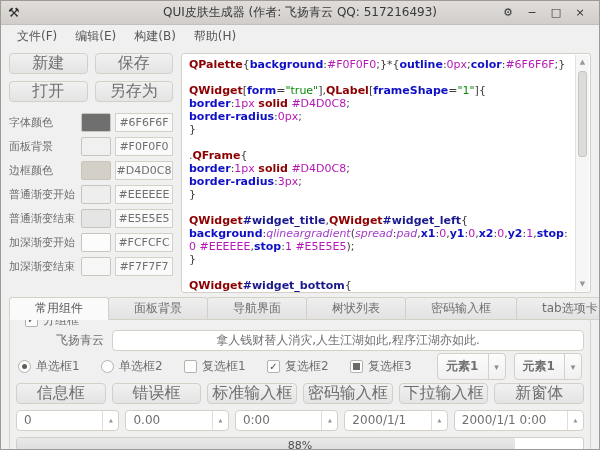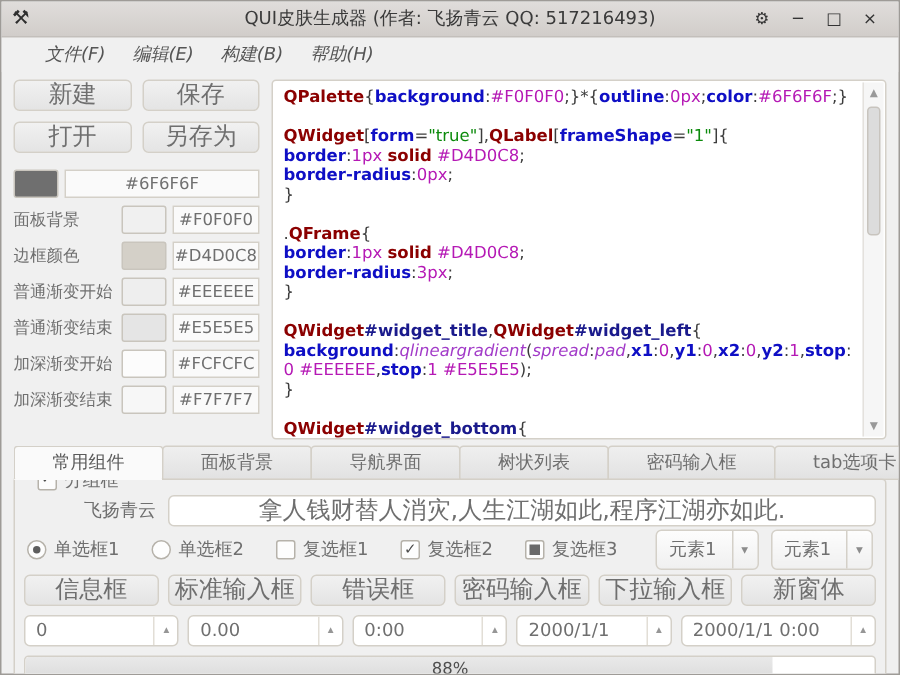--- a/index.html
+++ b/index.html
@@ -5,21 +5,21 @@
   *{box-sizing:border-box;margin:0;padding:0;}
   body{margin:0;font-family:"DejaVu Sans","Liberation Sans",sans-serif;background:#888;}
   .window{width:600px;height:450px;background:#F0F0F0;border:1px solid #9E9B97;overflow:hidden;display:flex;flex-direction:column;}
   
   .titlebar{flex:0 0 24px;background:linear-gradient(#E0DDDB,#D1CDCA);display:flex;align-items:center;padding:0 7px;position:relative;border-bottom:1px solid #C3BFBB;}
   .app-icon{font-size:13px;color:#2E2E2E;z-index:1;}
   .title{position:absolute;left:0;right:0;text-align:center;font-size:12px;color:#3A3A3A;}
   .controls{margin-left:auto;display:flex;z-index:1;}
   .wbtn{width:24px;text-align:center;font-size:11px;color:#333;line-height:23px;cursor:default;}
   
-  .menubar{flex:0 0 22px;display:flex;align-items:center;background:#F0F0F0;padding:0 20px;font-style:italic;}
+  .menubar{flex:0 0 22px;display:flex;align-items:center;background:#F0F0F0;padding:0 7px;}
   .mitem{padding:3px 9px;font-size:12px;color:#555;}
   
   .main{flex:0 0 234px;display:flex;gap:8px;padding:5px 8px 0;}
   .left{flex:0 0 164px;}
   .fbtns{display:grid;grid-template-columns:1fr 1fr;gap:7px;}
   .btn{height:21px;border:1px solid #D4D0C8;border-radius:4px;background:linear-gradient(#F1F1F1,#E4E4E4);color:#6F6F6F;font-size:16px;display:flex;align-items:center;justify-content:center;white-space:nowrap;}
   .crows{margin-top:11px;}
   .crow{display:flex;align-items:center;margin-bottom:5px;height:19px;}
   .clabel{width:72px;font-size:11px;color:#6F6F6F;white-space:nowrap;}
   .swatch{width:30px;height:19px;border:1px solid #C9C5BD;border-radius:2px;margin-right:4px;flex:0 0 30px;}
@@ -46,24 +46,24 @@
   
   .pane{flex:1;margin:0 8px;border:1px solid #D4D0C8;border-radius:0 3px 3px 3px;position:relative;padding:10px 6px 0;background:#F0F0F0;margin-top:-1px;}
   .gbtitle{position:absolute;top:-8px;left:10px;background:#F0F0F0;padding:0 5px;display:flex;align-items:center;font-size:12px;color:#6F6F6F;height:16px;}
   .cbx{width:13px;height:13px;border:1px solid #B6B2AA;border-radius:2px;background:#FDFDFD;display:inline-flex;align-items:center;justify-content:center;margin-right:5px;flex:0 0 13px;}
   .mark{font-size:10px;color:#4C4C4C;line-height:1;}
   .sq{width:7px;height:7px;background:#6A6A6A;display:block;}
   .rad{width:13px;height:13px;border:1px solid #B6B2AA;border-radius:50%;background:#FDFDFD;display:inline-flex;align-items:center;justify-content:center;margin-right:5px;flex:0 0 13px;}
   .dot{width:5px;height:5px;border-radius:50%;background:#5E5E5E;display:block;}
   .rowA{display:flex;align-items:center;gap:8px;padding-left:40px;height:21px;}
   .namelbl{font-size:12px;color:#6F6F6F;white-space:nowrap;}
-  .ledit{flex:1;height:21px;border:1px solid #D4D0C8;border-radius:4px;background:#FFF;color:#6F6F6F;font-size:16px;text-align:center;font-family:inherit;padding:0 6px;outline:none;}
+  .ledit{flex:1;height:21px;border:1px solid #D4D0C8;border-radius:4px;background:#FFF;color:#6F6F6F;font-size:12px;text-align:center;font-family:inherit;padding:0 6px;outline:none;}
   .rowB{display:flex;align-items:center;margin-top:5px;height:21px;gap:4px;padding:0 2px;}
   .opt{display:inline-flex;align-items:center;font-size:12px;color:#6F6F6F;flex:0 0 79px;white-space:nowrap;}
-  .combo{flex:1;height:27px;border:1px solid #D4D0C8;border-radius:4px;background:linear-gradient(#FDFDFD,#F0F0F0);display:flex;align-items:center;position:relative;padding:0 18px 0 8px;font-size:12px;color:#6F6F6F;margin-left:4px;}
+  .combo{flex:1;height:27px;border:1px solid #D4D0C8;border-radius:4px;background:linear-gradient(#FDFDFD,#F0F0F0);display:flex;align-items:center;position:relative;padding:0 18px 0 8px;font-size:12px;color:#6F6F6F;margin-left:4px;font-weight:bold;}
   .cval{flex:1;}
   .carr{position:absolute;right:0;top:0;bottom:0;width:17px;border-left:1px solid #D4D0C8;display:flex;align-items:center;justify-content:center;color:#8C8C8C;font-size:9px;}
   .rowC{display:flex;gap:6px;margin-top:6px;}
   .rowC .btn{flex:1;}
   .rowD{display:flex;gap:6px;margin-top:6px;}
   .spin{flex:1;height:21px;border:1px solid #D4D0C8;border-radius:4px;background:#FFF;position:relative;font-size:12px;color:#6F6F6F;line-height:19px;padding:0 18px 0 7px;white-space:nowrap;overflow:hidden;}
   .spin.wide{flex:1.35;}
   .spbtns{position:absolute;right:0;top:0;bottom:0;width:16px;display:flex;flex-direction:column;border-left:1px solid #E2DED6;}
   .sup,.sdn{flex:1;display:flex;align-items:center;justify-content:center;font-size:5px;color:#969696;}
   .progress{margin-top:6px;height:16px;border:1px solid #D4D0C8;border-radius:3px;background:#FFF;position:relative;overflow:hidden;}
@@ -95,20 +95,21 @@
   <div class="main">
     <div class="left">
       <div class="fbtns" id="file-buttons">
           <div class="btn">新建</div>
           <div class="btn">保存</div>
           <div class="btn">打开</div>
           <div class="btn">另存为</div>
         </div>
       <div class="crows" id="color-rows">
           <div class="crow">
+            <span class="clabel">字体颜色</span>
             <span class="swatch" style="background: rgb(111, 111, 111);"></span>
             <span class="chex">#6F6F6F</span>
           </div>
           <div class="crow">
             <span class="clabel">面板背景</span>
             <span class="swatch" style="background: rgb(240, 240, 240);"></span>
             <span class="chex">#F0F0F0</span>
           </div>
           <div class="crow">
             <span class="clabel">边框颜色</span>
@@ -217,22 +218,22 @@
           <span class="cval">元素1</span>
           <span class="carr">▾</span>
         </div>
         <div class="combo">
           <span class="cval">元素1</span>
           <span class="carr">▾</span>
         </div>
       </div>
     <div class="rowC" id="rowC">
         <div class="btn">信息框</div>
+        <div class="btn">错误框</div>
         <div class="btn">标准输入框</div>
-        <div class="btn">错误框</div>
         <div class="btn">密码输入框</div>
         <div class="btn">下拉输入框</div>
         <div class="btn">新窗体</div>
       </div>
     <div class="rowD" id="rowD">
         <div class="spin"><span class="sval">0</span><span class="spbtns">
             <span class="sup">▲</span>
             <span class="sdn">▼</span>
           </span></div>
         <div class="spin"><span class="sval">0.00</span><span class="spbtns">

